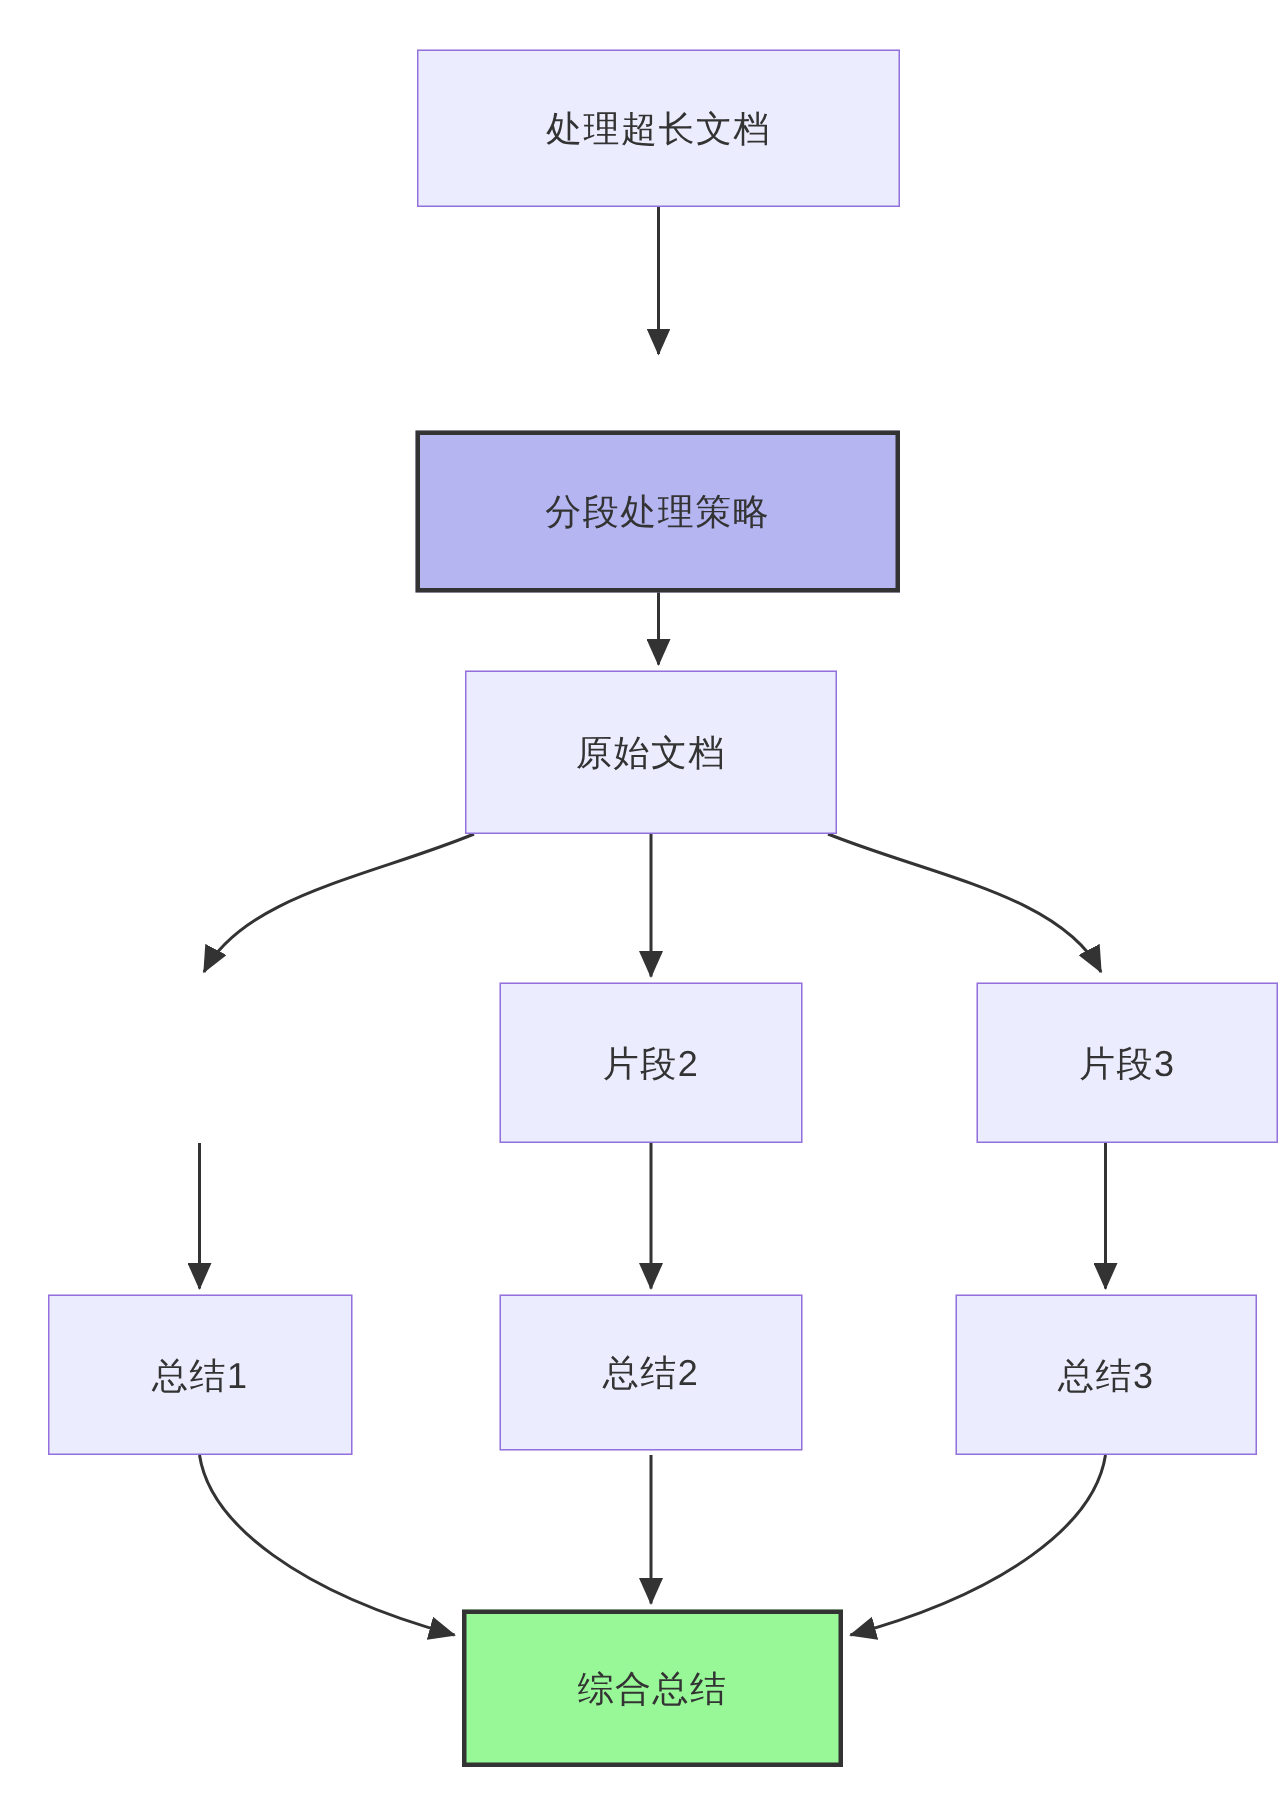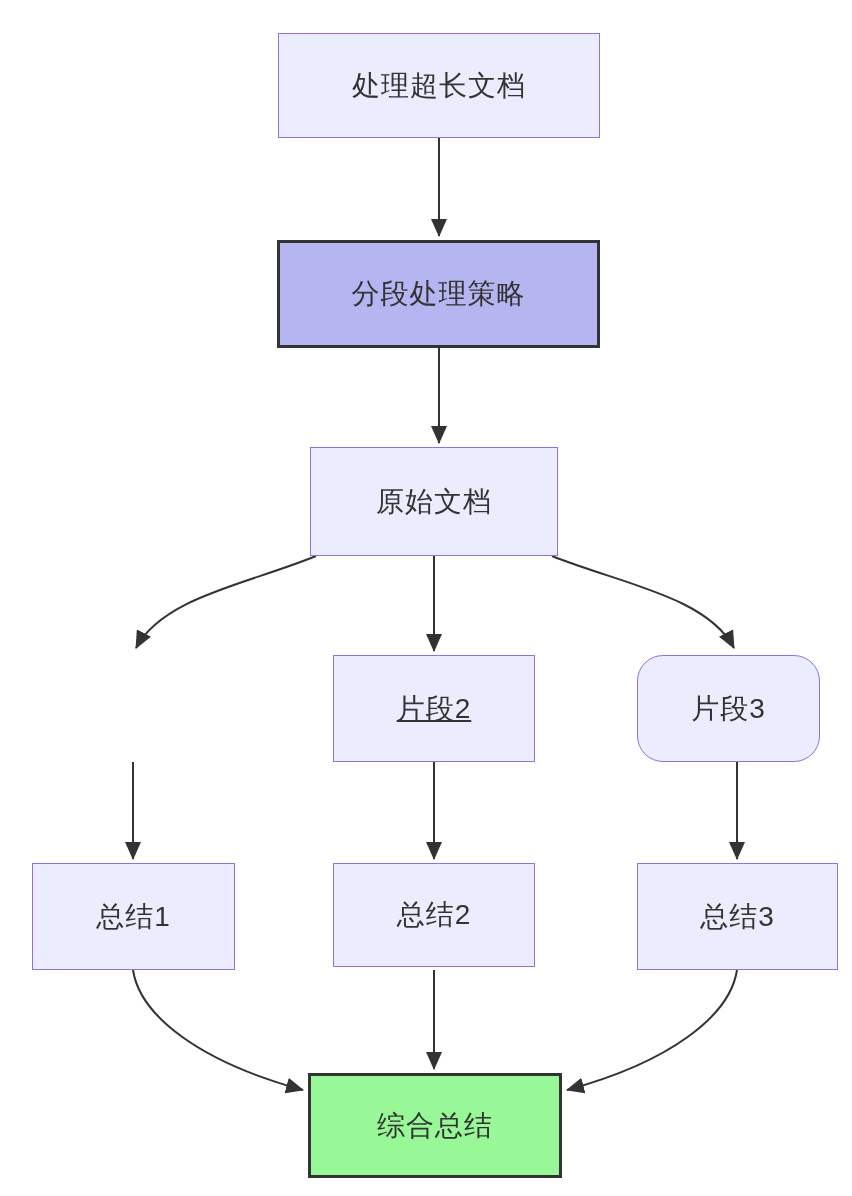--- a/index.html
+++ b/index.html
@@ -31,28 +31,29 @@
   .node {
     position: absolute;
     z-index: 2;
     display: flex;
     align-items: center;
     justify-content: center;
     box-sizing: border-box;
     background: #ECECFF;
     border: 1.5px solid #9370DB;
     color: #333333;
-    font-size: 28px;
+    font-size: 24px;
     letter-spacing: 1px;
     text-align: center;
     white-space: nowrap;
   }
   .node--highlight {
     background: #B5B5F2;
     border: 3.5px solid #333333;
+    margin-top: 47px;
   }
   .node--success {
     background: #98F898;
     border: 3.5px solid #333333;
     justify-content: center;
   }
 </style>
 </head>
 <body>
 
@@ -83,25 +84,25 @@
 
   <div class="node node--highlight" style="left:277px; top:240px; width:323px; height:108px;">
     <span>分段处理策略</span>
   </div>
 
   <div class="node" style="left:310px; top:447px; width:248px; height:109px;">
     <span>原始文档</span>
   </div>
 
 
-  <div class="node" style="left:333px; top:655px; width:202px; height:107px;text-decoration:underline;">
+  <div class="node" style="left:333px; top:655px; width:202px; height:107px;">
     <span>片段2</span>
   </div>
 
-  <div class="node" style="left:637px; top:655px; width:183px; height:107px;border-radius:26px;">
+  <div class="node" style="left:651px; top:655px; width:201px; height:107px;">
     <span>片段3</span>
   </div>
 
   <div class="node" style="left:32px; top:863px; width:203px; height:107px;">
     <span>总结1</span>
   </div>
 
   <div class="node" style="left:333px; top:863px; width:202px; height:104px;">
     <span>总结2</span>
   </div>

